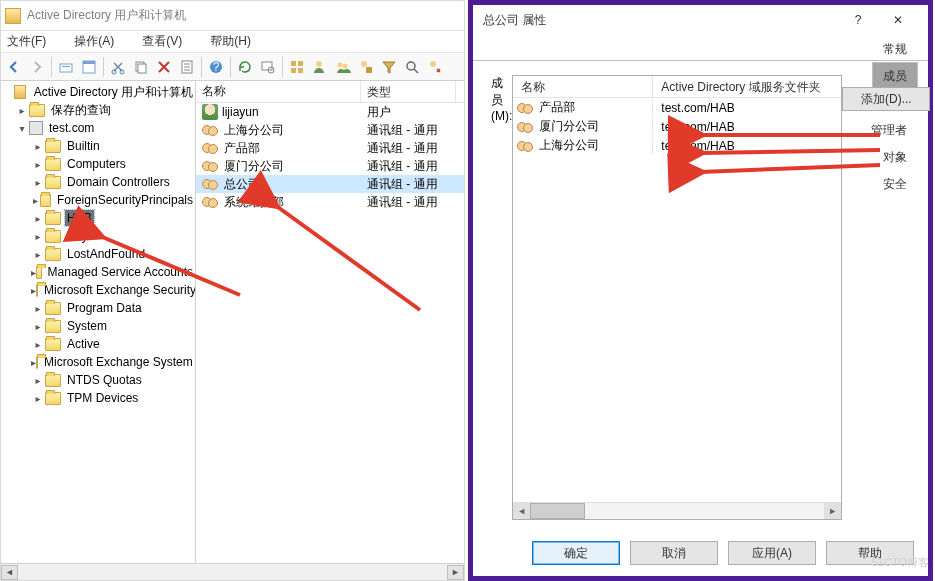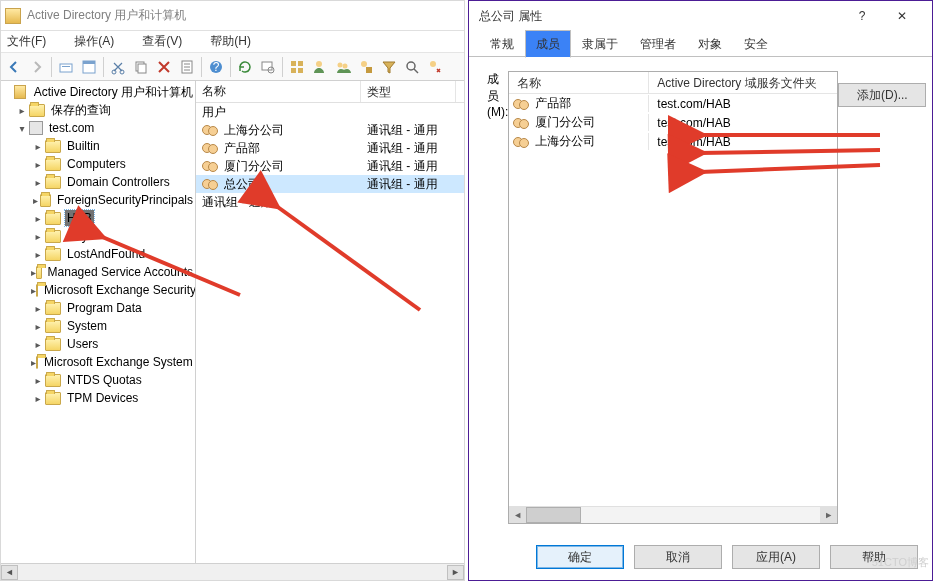--- a/index.html
+++ b/index.html
@@ -33,27 +33,27 @@
   .uic{width:16px;height:16px;margin-right:4px;display:inline-block;}
   .usr{background:radial-gradient(circle at 50% 35%,#fce0c6 40%,transparent 42%),linear-gradient(#6ca564,#4f8b47);border-radius:2px;}
   .grp{width:18px;height:14px;position:relative;}
   .grp:before,.grp:after{content:"";position:absolute;width:8px;height:8px;border-radius:50%;background:#f6cf94;border:1px solid #b8894a;}
   .grp:before{left:0;top:2px;}
   .grp:after{left:6px;top:3px;}
   .hsb{height:17px;border-top:1px solid #d0d0d0;background:#f0f0f0;display:flex;align-items:center;}
   .hsb .tr{width:17px;height:15px;background:#e3e3e3;border:1px solid #c0c0c0;display:flex;align-items:center;justify-content:center;font-size:9px;color:#555;}
   .hsb .track{flex:1;}
   
-  .dlg{position:absolute;left:468px;top:0;width:465px;height:581px;background:#fff;border:1px solid #4c1d95;display:flex;flex-direction:column;}
+  .dlg{position:absolute;left:468px;top:0;width:465px;height:581px;background:#fff;border:5px solid #4c1d95;display:flex;flex-direction:column;}
   .dlg-title{height:30px;display:flex;align-items:center;padding:0 10px;color:#333;}
   .dlg-title .caption{flex:1;}
   .dlg-title .wbtn{width:40px;height:28px;display:flex;align-items:center;justify-content:center;font-family:Arial;color:#333;cursor:default;}
-  .tabs{height:26px;padding:0 10px;display:flex;align-items:center;border-bottom:1px solid #c0c0c0;background:#fff;}
+  .tabs{height:26px;padding:0 10px;display:flex;align-items:flex-end;border-bottom:1px solid #c0c0c0;background:#fff;flex-direction:column;}
   .tab{padding:5px 10px 4px;font-size:12px;color:#333;border:1px solid transparent;border-bottom:none;cursor:default;}
-  .tab.active{border:1px solid #c0c0c0;border-bottom:1px solid #fff;background:#3b82f6;margin-bottom:-1px;}
+  .tab.active{border:1px solid #c0c0c0;border-bottom:1px solid #fff;background:#a3a3a3;margin-bottom:-1px;}
   .dlg-body{flex:1;padding:14px 18px 10px;display:flex;flex-direction:row;}
   .lb{margin-bottom:6px;}
   .members{flex:0 0 330px;border:1px solid #adadad;background:#fff;display:flex;flex-direction:column;}
   .m-hdr{display:flex;height:22px;border-bottom:1px solid #e5e5e5;}
   .m-hdr>div{padding:3px 8px;color:#333;}
   .mc1{width:140px;border-right:1px solid #e5e5e5;}
   .mc2{flex:1;}
   .m-row{display:flex;height:19px;align-items:center;}
   .m-row .mc1{display:flex;align-items:center;padding-left:4px;}
   .m-row .mc2{padding-left:8px;}
@@ -268,21 +268,21 @@
             <span class="lbl">Program Data</span>
           </div>
           <div class="tn" style="padding-left: 30px;">
             <span class="exp">▸</span>
             <span class="fld"></span>
             <span class="lbl">System</span>
           </div>
           <div class="tn" style="padding-left: 30px;">
             <span class="exp">▸</span>
             <span class="fld"></span>
-            <span class="lbl">Users</span>
+            <span class="lbl">Active</span>
           </div>
           <div class="tn" style="padding-left: 30px;">
             <span class="exp">▸</span>
             <span class="fld"></span>
             <span class="lbl">Microsoft Exchange System Objects</span>
           </div>
           <div class="tn" style="padding-left: 30px;">
             <span class="exp">▸</span>
             <span class="fld"></span>
             <span class="lbl">NTDS Quotas</span>
@@ -294,20 +294,24 @@
           </div>
         </div>
     </div>
     <div class="list">
       <div class="list-hdr">
         <div class="c1">名称</div>
         <div class="c2">类型</div>
       </div>
       <div id="list-rows">
           <div class="row">
+            <div class="c1">
+              <span class="uic usr"></span>
+              <span>lijiayun</span>
+            </div>
             <div class="c2">用户</div>
           </div>
           <div class="row">
             <div class="c1">
               <span class="uic grp"></span>
               <span>上海分公司</span>
             </div>
             <div class="c2">通讯组 - 通用</div>
           </div>
           <div class="row">
@@ -325,20 +329,24 @@
             <div class="c2">通讯组 - 通用</div>
           </div>
           <div class="row sel">
             <div class="c1">
               <span class="uic grp"></span>
               <span>总公司</span>
             </div>
             <div class="c2">通讯组 - 通用</div>
           </div>
           <div class="row">
+            <div class="c1">
+              <span class="uic grp"></span>
+              <span>系统维护部</span>
+            </div>
             <div class="c2">通讯组 - 通用</div>
           </div>
         </div>
     </div>
   </div>
   <div class="hsb">
     <div class="tr">◄</div>
     <div class="track"></div>
     <div class="tr">►</div>
   </div>

